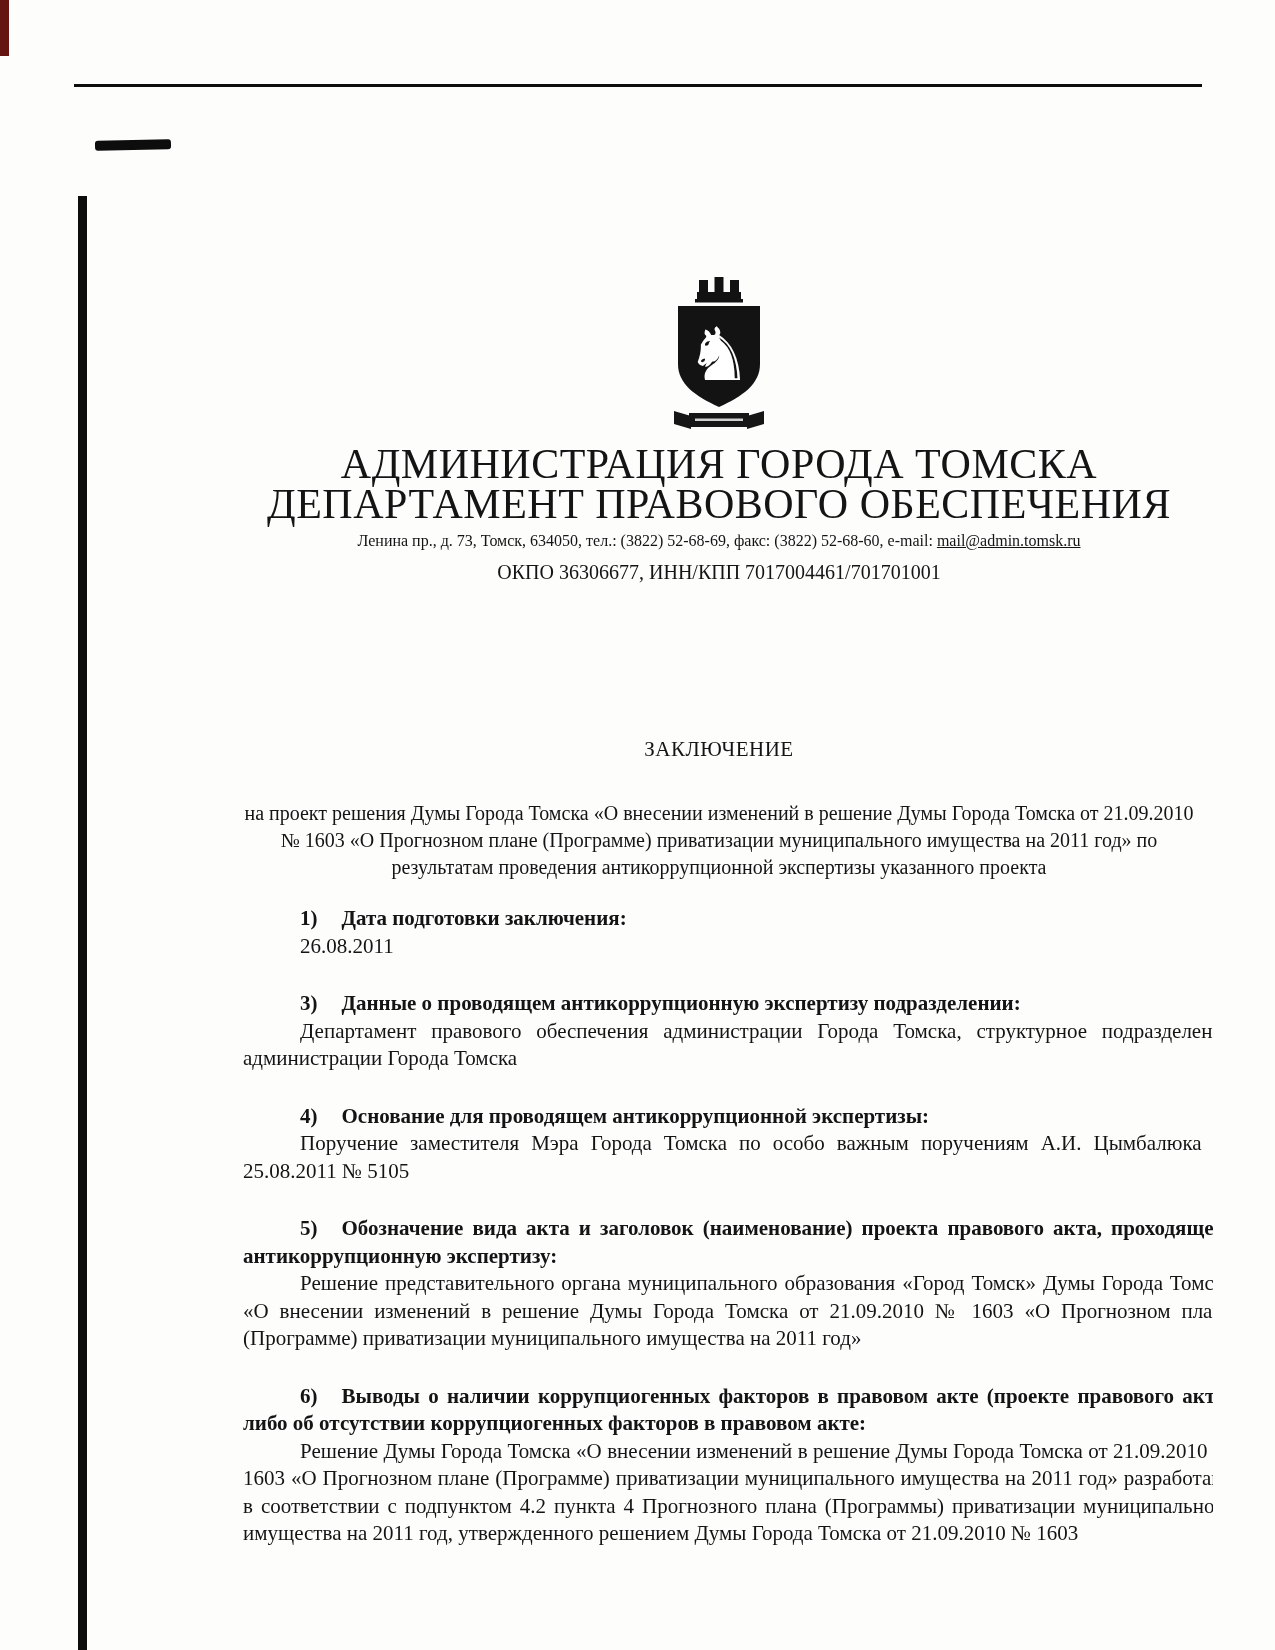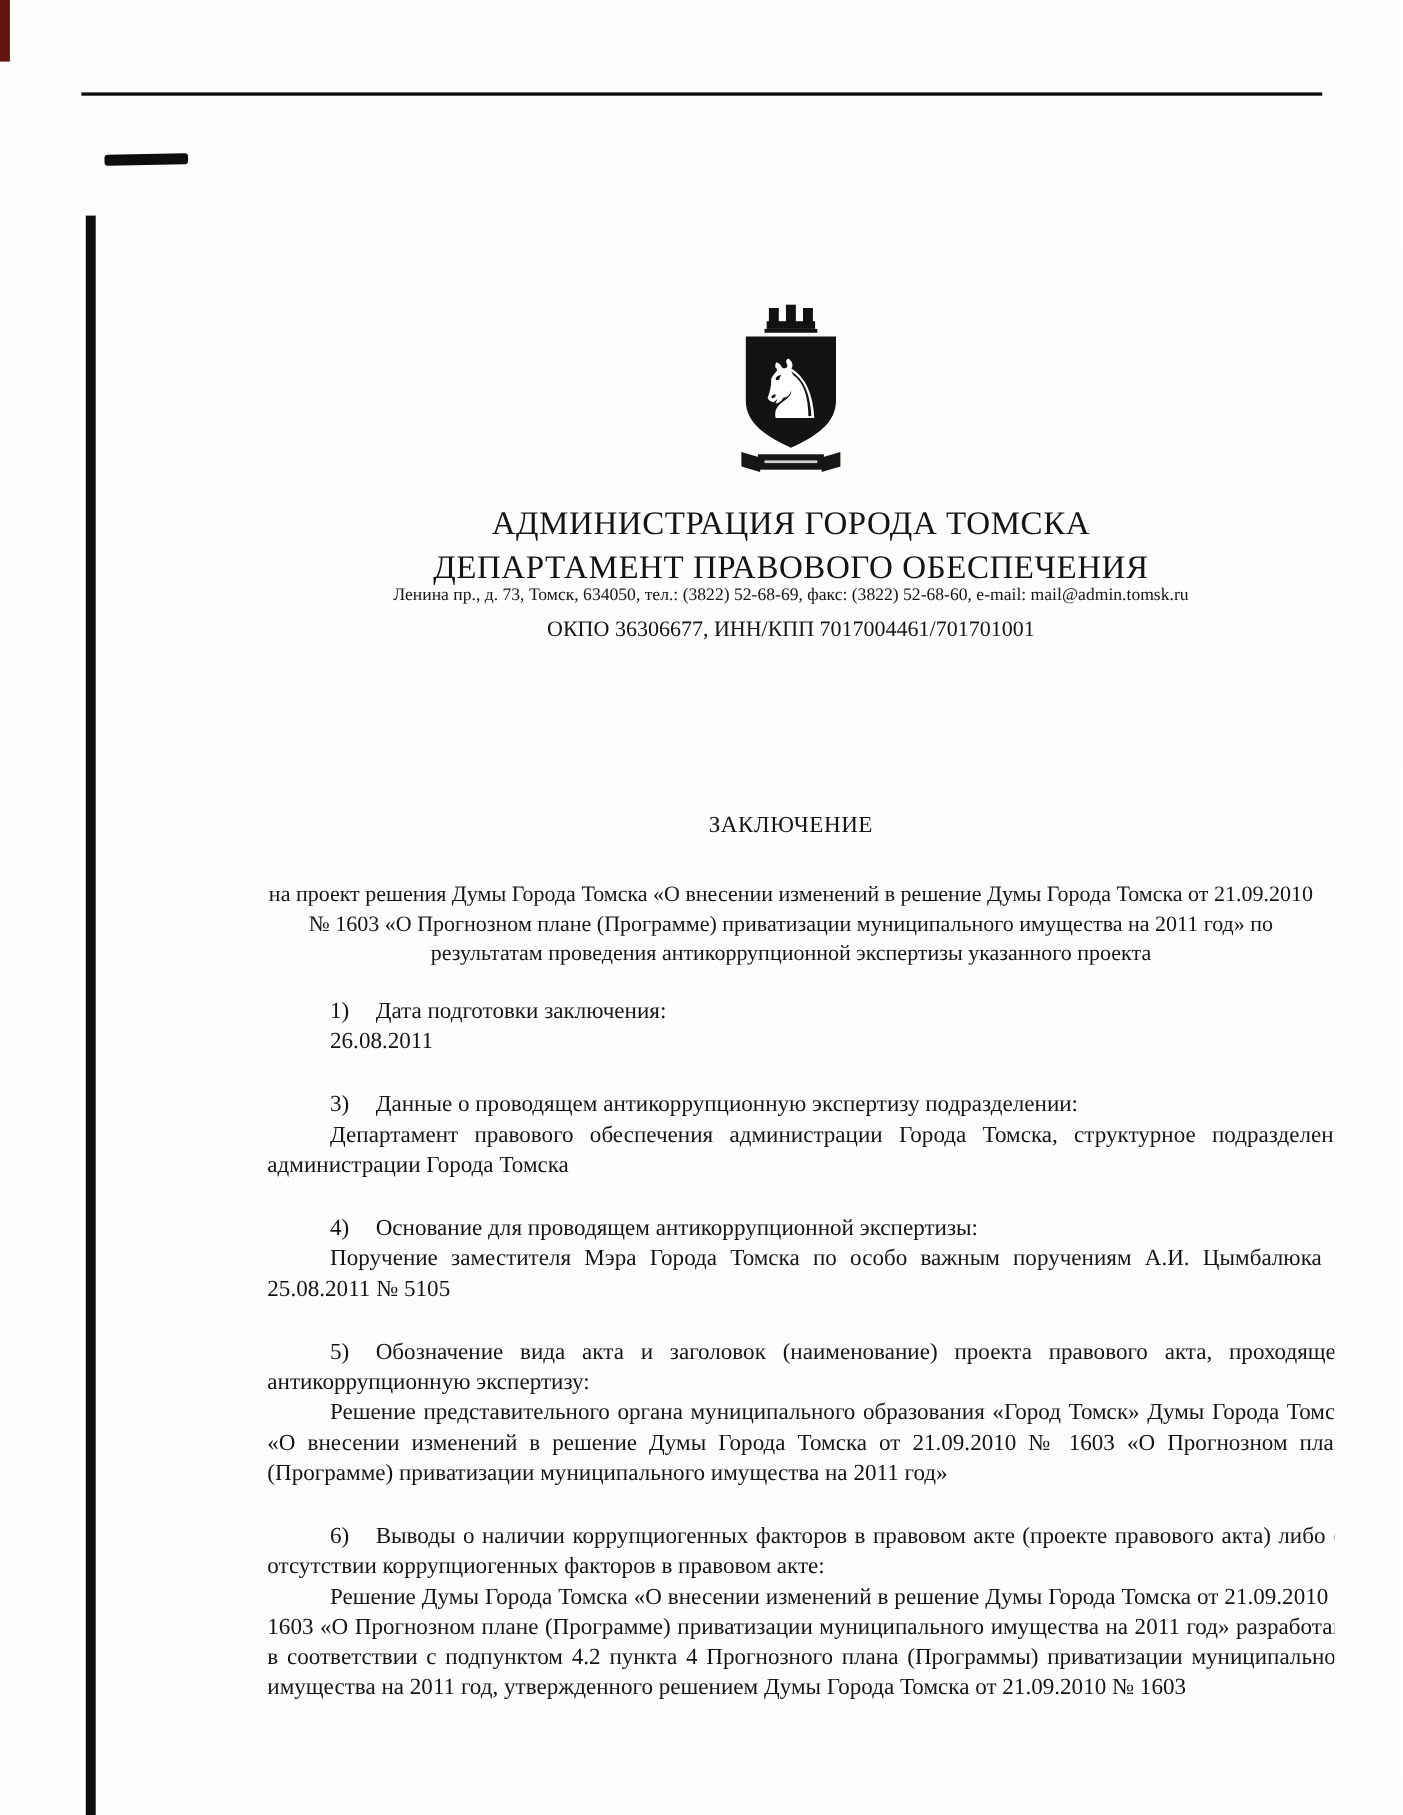--- a/index.html
+++ b/index.html
@@ -15,41 +15,41 @@
   
   .artifact { position:absolute; background:#0d0d0d; }
   #art-topline { left:74px; top:84px; width:1128px; height:3px; }
   #art-dash    { left:95px; top:140px; width:76px; height:10px; border-radius:3px; transform:rotate(-1.2deg); }
   #art-leftbar { left:78px; top:196px; width:9px; height:1454px; }
   #art-redmark { left:0; top:0; width:9px; height:56px; background:#641511; }
 
   
   .center-band { position:absolute; left:243px; width:952px; text-align:center; }
   #crest-wrap  { top:268px; }
-  #org-lines   { top:456px; font-size:30px; line-height:40px; letter-spacing:0.5px; }
+  #org-lines   { top:444px; font-size:42px; line-height:40px; letter-spacing:0.5px; }
   #address-line{ top:531px; font-size:16px; line-height:20px; }
   #codes-line  { top:562px; font-size:20px; line-height:20px; }
-  .email { }
+  .email { text-decoration:underline; }
 
   
   #doc-title    { top:737px; font-size:21px; font-weight:normal; letter-spacing:0.5px; }
   #doc-subtitle { top:800px; font-size:20px; line-height:27px; }
 
   
   #doc-body {
     position:absolute; left:243px; top:905px;
     width:970px; overflow:hidden;
   }
   .section { margin-bottom:30px; }
   .sec-head, .sec-body {
     width:990px;
     font-size:21px; line-height:27.5px;
     text-align:justify; text-indent:57px;
   }
-  .sec-head { font-weight:normal; }
+  .sec-head { font-weight:bold; }
   .sec-num  { margin-right:24px; }
 </style>
 </head>
 <body>
 
 <div id="page">
 
   <div class="artifact" id="art-redmark"></div>
   <div class="artifact" id="art-topline"></div>
   <div class="artifact" id="art-dash"></div>

